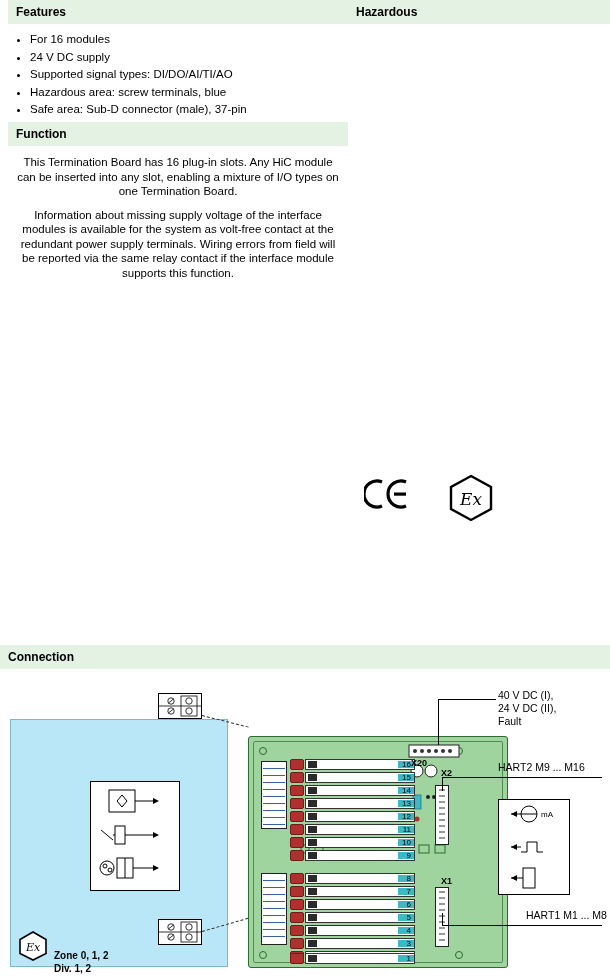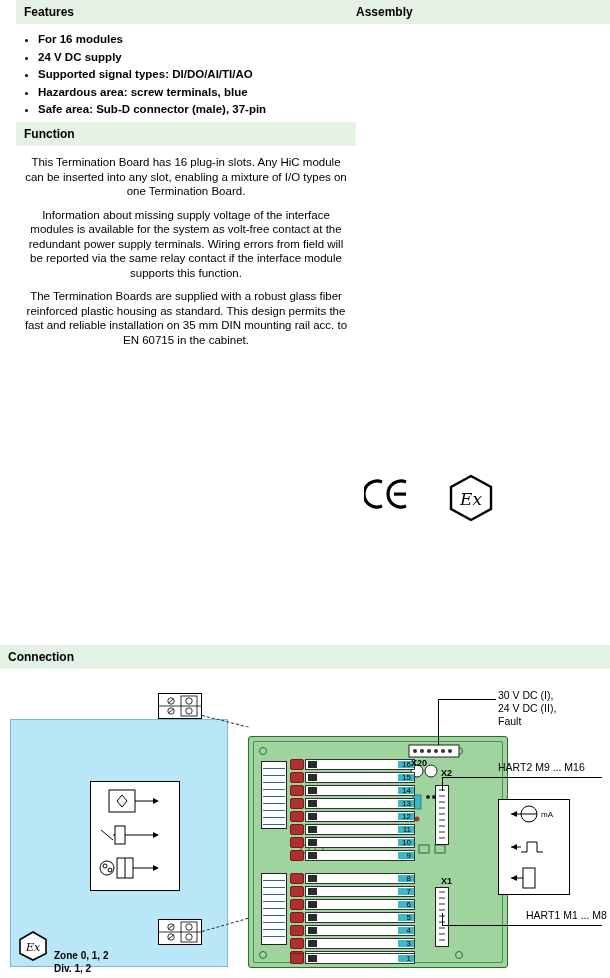--- a/index.html
+++ b/index.html
@@ -15,32 +15,31 @@
   }
   .section-header {
     background: #e3f2e3;
     font-weight: bold;
     font-size: 12px;
     padding: 5px 8px 5px 8px;
     line-height: 14px;
   }
   .col-left {
     position: absolute;
-    left: 16px; top: 0;
+    left: 8px; top: 0;
     width: 340px;
   }
   .col-right {
     position: absolute;
     left: 348px; top: 0;
     width: 262px;
   }
   ul.features {
     margin: 8px 0 6px 0;
     padding-left: 22px;
-    font-weight: bold;
   }
   ul.features li {
     margin-bottom: 3.5px;
     line-height: 14px;
   }
   .func-body { padding: 0 8px 0 8px; }
   .func-body p {
     margin: 9px 0 0 0;
     line-height: 14.5px;
     text-align: center;
@@ -217,26 +216,25 @@
     <li>For 16 modules</li>
     <li>24 V DC supply</li>
     <li>Supported signal types: DI/DO/AI/TI/AO</li>
     <li>Hazardous area: screw terminals, blue</li>
     <li>Safe area: Sub-D connector (male), 37-pin</li>
   </ul>
   <div class="section-header">Function</div>
   <div class="func-body">
     <p>This Termination Board has 16 plug-in slots. Any HiC module can be inserted into any slot, enabling a mixture of I/O types on one Termination Board.</p>
     <p>Information about missing supply voltage of the interface modules is available for the system as volt-free contact at the redundant power supply terminals. Wiring errors from field will be reported via the same relay contact if the interface module supports this function.</p>
-    <p>The Termination Boards are supplied with a robust glass fiber reinforced plastic housing as standard. This design permits the fast and reliable installation on 35 mm DIN mounting rail acc. to EN 60715 in the cabinet.</p>
   </div>
 </div>
 
 <div class="col-right">
-  <div class="section-header">Assembly</div>
+  <div class="section-header">Hazardous</div>
 </div>
 
 <div class="marks">
   <div class="ce">
     <svg width="46" height="32" viewBox="0 0 46 32">
       <path d="M18 4 A13 13 0 1 0 18 28" fill="none" stroke="#000" stroke-width="3.2"></path>
       <path d="M42 4 A13 13 0 1 0 42 28" fill="none" stroke="#000" stroke-width="3.2"></path>
       <rect x="30" y="14.5" width="12" height="3.2" fill="#000"></rect>
     </svg>
   </div>
@@ -500,21 +498,21 @@
       </div>
 
       <div class="label-txt lbl-bold" style="left:162px; top:20px;">X20</div>
       <div class="label-txt lbl-bold" style="left:192px; top:30px;">X2</div>
       <div class="label-txt lbl-bold" style="left:192px; top:138px;">X1</div>
     </div>
 
     <div class="leader" style="left:438px; top:18px; width:58px;"></div>
     <div class="leader-v" style="left:438px; top:18px; height:46px;"></div>
     <div class="label-txt" style="left:498px; top:8px; width:110px;">
-      <div>30 V DC (I),</div>
+      <div>40 V DC (I),</div>
       <div>24 V DC (II),</div>
       <div>Fault</div>
     </div>
 
     <div class="leader" style="left:442px; top:96px; width:160px;"></div>
     <div class="leader-v" style="left:442px; top:96px; height:14px;"></div>
     <div class="label-txt" style="left:498px; top:80px;">HART2 M9 ... M16</div>
 
     <div class="leader" style="left:442px; top:244px; width:160px;"></div>
     <div class="leader-v" style="left:442px; top:232px; height:12px;"></div>

